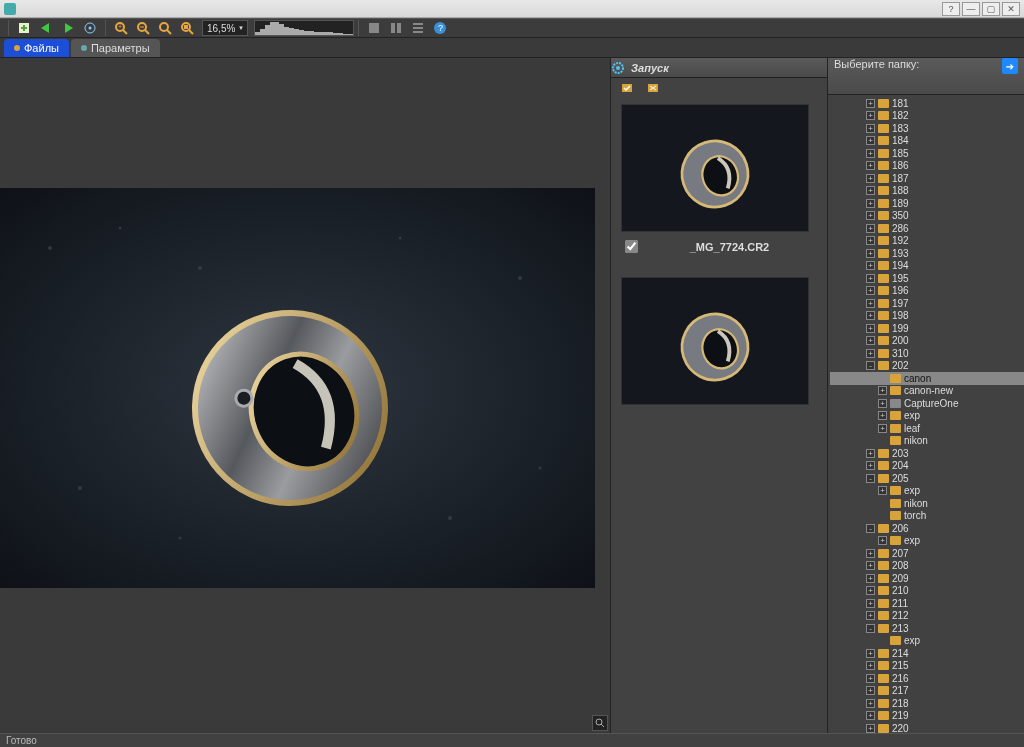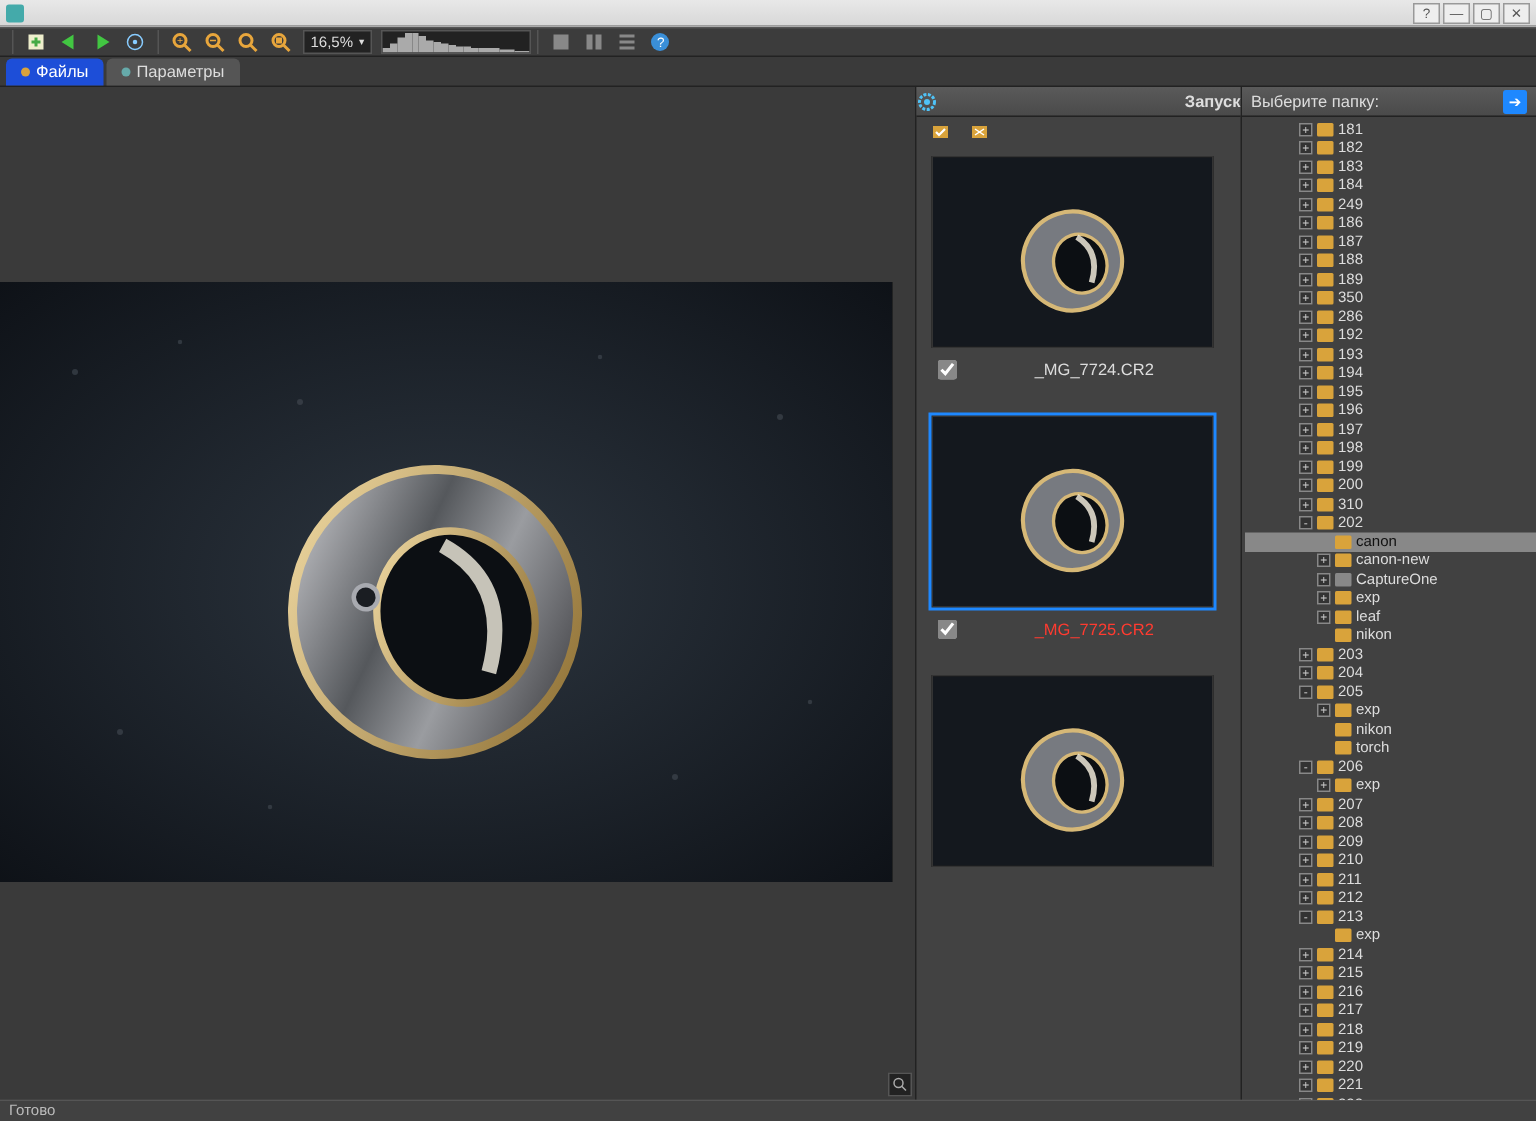--- a/index.html
+++ b/index.html
@@ -30,34 +30,34 @@
 
   
   .main { display:flex; height: calc(747px - 18px - 20px - 20px - 14px); }
   .viewer { flex:1; background:#3a3a3a; position:relative; display:flex; align-items:center; justify-content:center; }
   .viewer-inner { position:absolute; top:130px; left:0; width:595px; height:400px; background:#111; display:flex; align-items:center; justify-content:center; overflow:hidden; }
   .ring-img { width:100%; height:100%; }
   .zoom-corner { position:absolute; bottom:2px; right:2px; width:16px; height:16px; background:#222; border:1px solid #555; display:flex; align-items:center; justify-content:center; cursor:pointer; }
 
   
   .midpanel { width:218px; background:#424242; border-left:1px solid #222; border-right:1px solid #222; display:flex; flex-direction:column; }
-  .midpanel .launch-hdr { height:20px; background:linear-gradient(#5a5a5a,#4a4a4a); border-bottom:1px solid #222; display:flex; align-items:center; justify-content:space-between; gap:6px; font-weight:bold; color:#ddd; cursor:pointer; }
+  .midpanel .launch-hdr { height:20px; background:linear-gradient(#5a5a5a,#4a4a4a); border-bottom:1px solid #222; display:flex; align-items:center; justify-content:flex-start; gap:6px; font-weight:bold; color:#ddd; cursor:pointer;font-style:italic; }
   .midpanel .thumb-tools { height:22px; display:flex; align-items:center; padding:0 6px; gap:4px; }
   .thumb-scroll { flex:1; overflow-y:auto; padding:4px 10px; }
   .thumb-item { margin-bottom:8px; }
   .thumb { width:188px; height:128px; background:#111; border:1px solid #333; display:flex; align-items:center; justify-content:center; overflow:hidden; }
   .thumb.selected { outline:2px solid #1e88ff; outline-offset:0; }
   .thumb-label { display:flex; align-items:center; gap:8px; padding:8px 4px 16px 4px; font-size:11px; }
   .thumb-label input { accent-color:#888; }
-  .thumb-label .fname { flex:1; text-align:center; }
+  .thumb-label .fname { flex:1; text-align:center;font-weight:bold; }
   .thumb-label .fname.current { color:#ff3b30; }
 
   
   .rightpanel { width:196px; background:#414141; display:flex; flex-direction:column; }
-  .rightpanel .hdr { height:20px; background:linear-gradient(#5a5a5a,#4a4a4a); border-bottom:1px solid #222; display:flex; align-items:center; padding:0 6px; color:#ddd; }
+  .rightpanel .hdr { height:37px; background:linear-gradient(#5a5a5a,#4a4a4a); border-bottom:1px solid #222; display:flex; align-items:flex-start; padding:0 6px; color:#ddd; }
   .rightpanel .hdr .arrow-btn { width:16px;height:16px; background:#1e88ff; border-radius:2px; margin-left:auto; display:flex;align-items:center;justify-content:center;color:#fff;font-size:10px; cursor:pointer; }
   .tree-scroll { flex:1; overflow-y:auto; padding:2px 0 2px 2px; }
   .tree-row { display:flex; align-items:center; height:12.5px; font-size:10px; cursor:pointer; white-space:nowrap; }
   .tree-row.selected { background:#888; color:#111; }
   .tree-indent { display:inline-block; }
   .expander { width:9px; height:9px; border:1px solid #888; background:#333; color:#ccc; font-size:8px; line-height:7px; text-align:center; margin-right:3px; cursor:pointer; }
   .expander.blank { border:none; background:none; }
   .folder-icon { width:11px; height:9px; background:#d9a33b; border-radius:1px; margin-right:3px; flex:0 0 auto; }
   .folder-icon.grey { background:#888; }
 
@@ -291,38 +291,20 @@
       <path d="M14 -26 Q36 0 14 32" stroke="#efe8d8" stroke-width="7" fill="none" opacity="0.85"></path>
     </g>
   </svg>
           </div>
           <div class="thumb-label">
             <input type="checkbox" checked="" style="">
             <span class="fname">_MG_7724.CR2</span>
           </div>
         </div>
         <div class="thumb-item">
-          <div class="thumb selected">
-            <svg viewBox="0 0 188 128" width="188" height="128" preserveAspectRatio="xMidYMid slice">
-    <rect width="188" height="128" fill="#14181e"></rect>
-    <g transform="translate(94 70) rotate(-18) scale(0.55)">
-      <ellipse cx="0" cy="0" rx="60" ry="60" fill="#777a80"></ellipse>
-      <ellipse cx="0" cy="0" rx="60" ry="60" fill="none" stroke="#d6b877" stroke-width="5"></ellipse>
-      <ellipse cx="8" cy="6" rx="32" ry="36" fill="#0c0f13"></ellipse>
-      <ellipse cx="8" cy="6" rx="32" ry="36" fill="none" stroke="#d6b877" stroke-width="4"></ellipse>
-      <path d="M14 -26 Q36 0 14 32" stroke="#efe8d8" stroke-width="7" fill="none" opacity="0.85"></path>
-    </g>
-  </svg>
-          </div>
-          <div class="thumb-label">
-            <input type="checkbox" checked="" style="">
-            <span class="fname current">_MG_7725.CR2</span>
-          </div>
-        </div>
-        <div class="thumb-item">
           <div class="thumb">
             <svg viewBox="0 0 188 128" width="188" height="128" preserveAspectRatio="xMidYMid slice">
     <rect width="188" height="128" fill="#14181e"></rect>
     <g transform="translate(94 70) rotate(-18) scale(0.55)">
       <ellipse cx="0" cy="0" rx="60" ry="60" fill="#777a80"></ellipse>
       <ellipse cx="0" cy="0" rx="60" ry="60" fill="none" stroke="#d6b877" stroke-width="5"></ellipse>
       <ellipse cx="8" cy="6" rx="32" ry="36" fill="#0c0f13"></ellipse>
       <ellipse cx="8" cy="6" rx="32" ry="36" fill="none" stroke="#d6b877" stroke-width="4"></ellipse>
       <path d="M14 -26 Q36 0 14 32" stroke="#efe8d8" stroke-width="7" fill="none" opacity="0.85"></path>
     </g>
@@ -359,21 +341,21 @@
         <div class="tree-row">
           <span class="tree-indent" style="width: 36px;"></span>
           <span class="expander">+</span>
           <span class="folder-icon"></span>
           <span>184</span>
         </div>
         <div class="tree-row">
           <span class="tree-indent" style="width: 36px;"></span>
           <span class="expander">+</span>
           <span class="folder-icon"></span>
-          <span>249</span>
+          <span>185</span>
         </div>
         <div class="tree-row">
           <span class="tree-indent" style="width: 36px;"></span>
           <span class="expander">+</span>
           <span class="folder-icon"></span>
           <span>186</span>
         </div>
         <div class="tree-row">
           <span class="tree-indent" style="width: 36px;"></span>
           <span class="expander">+</span>

